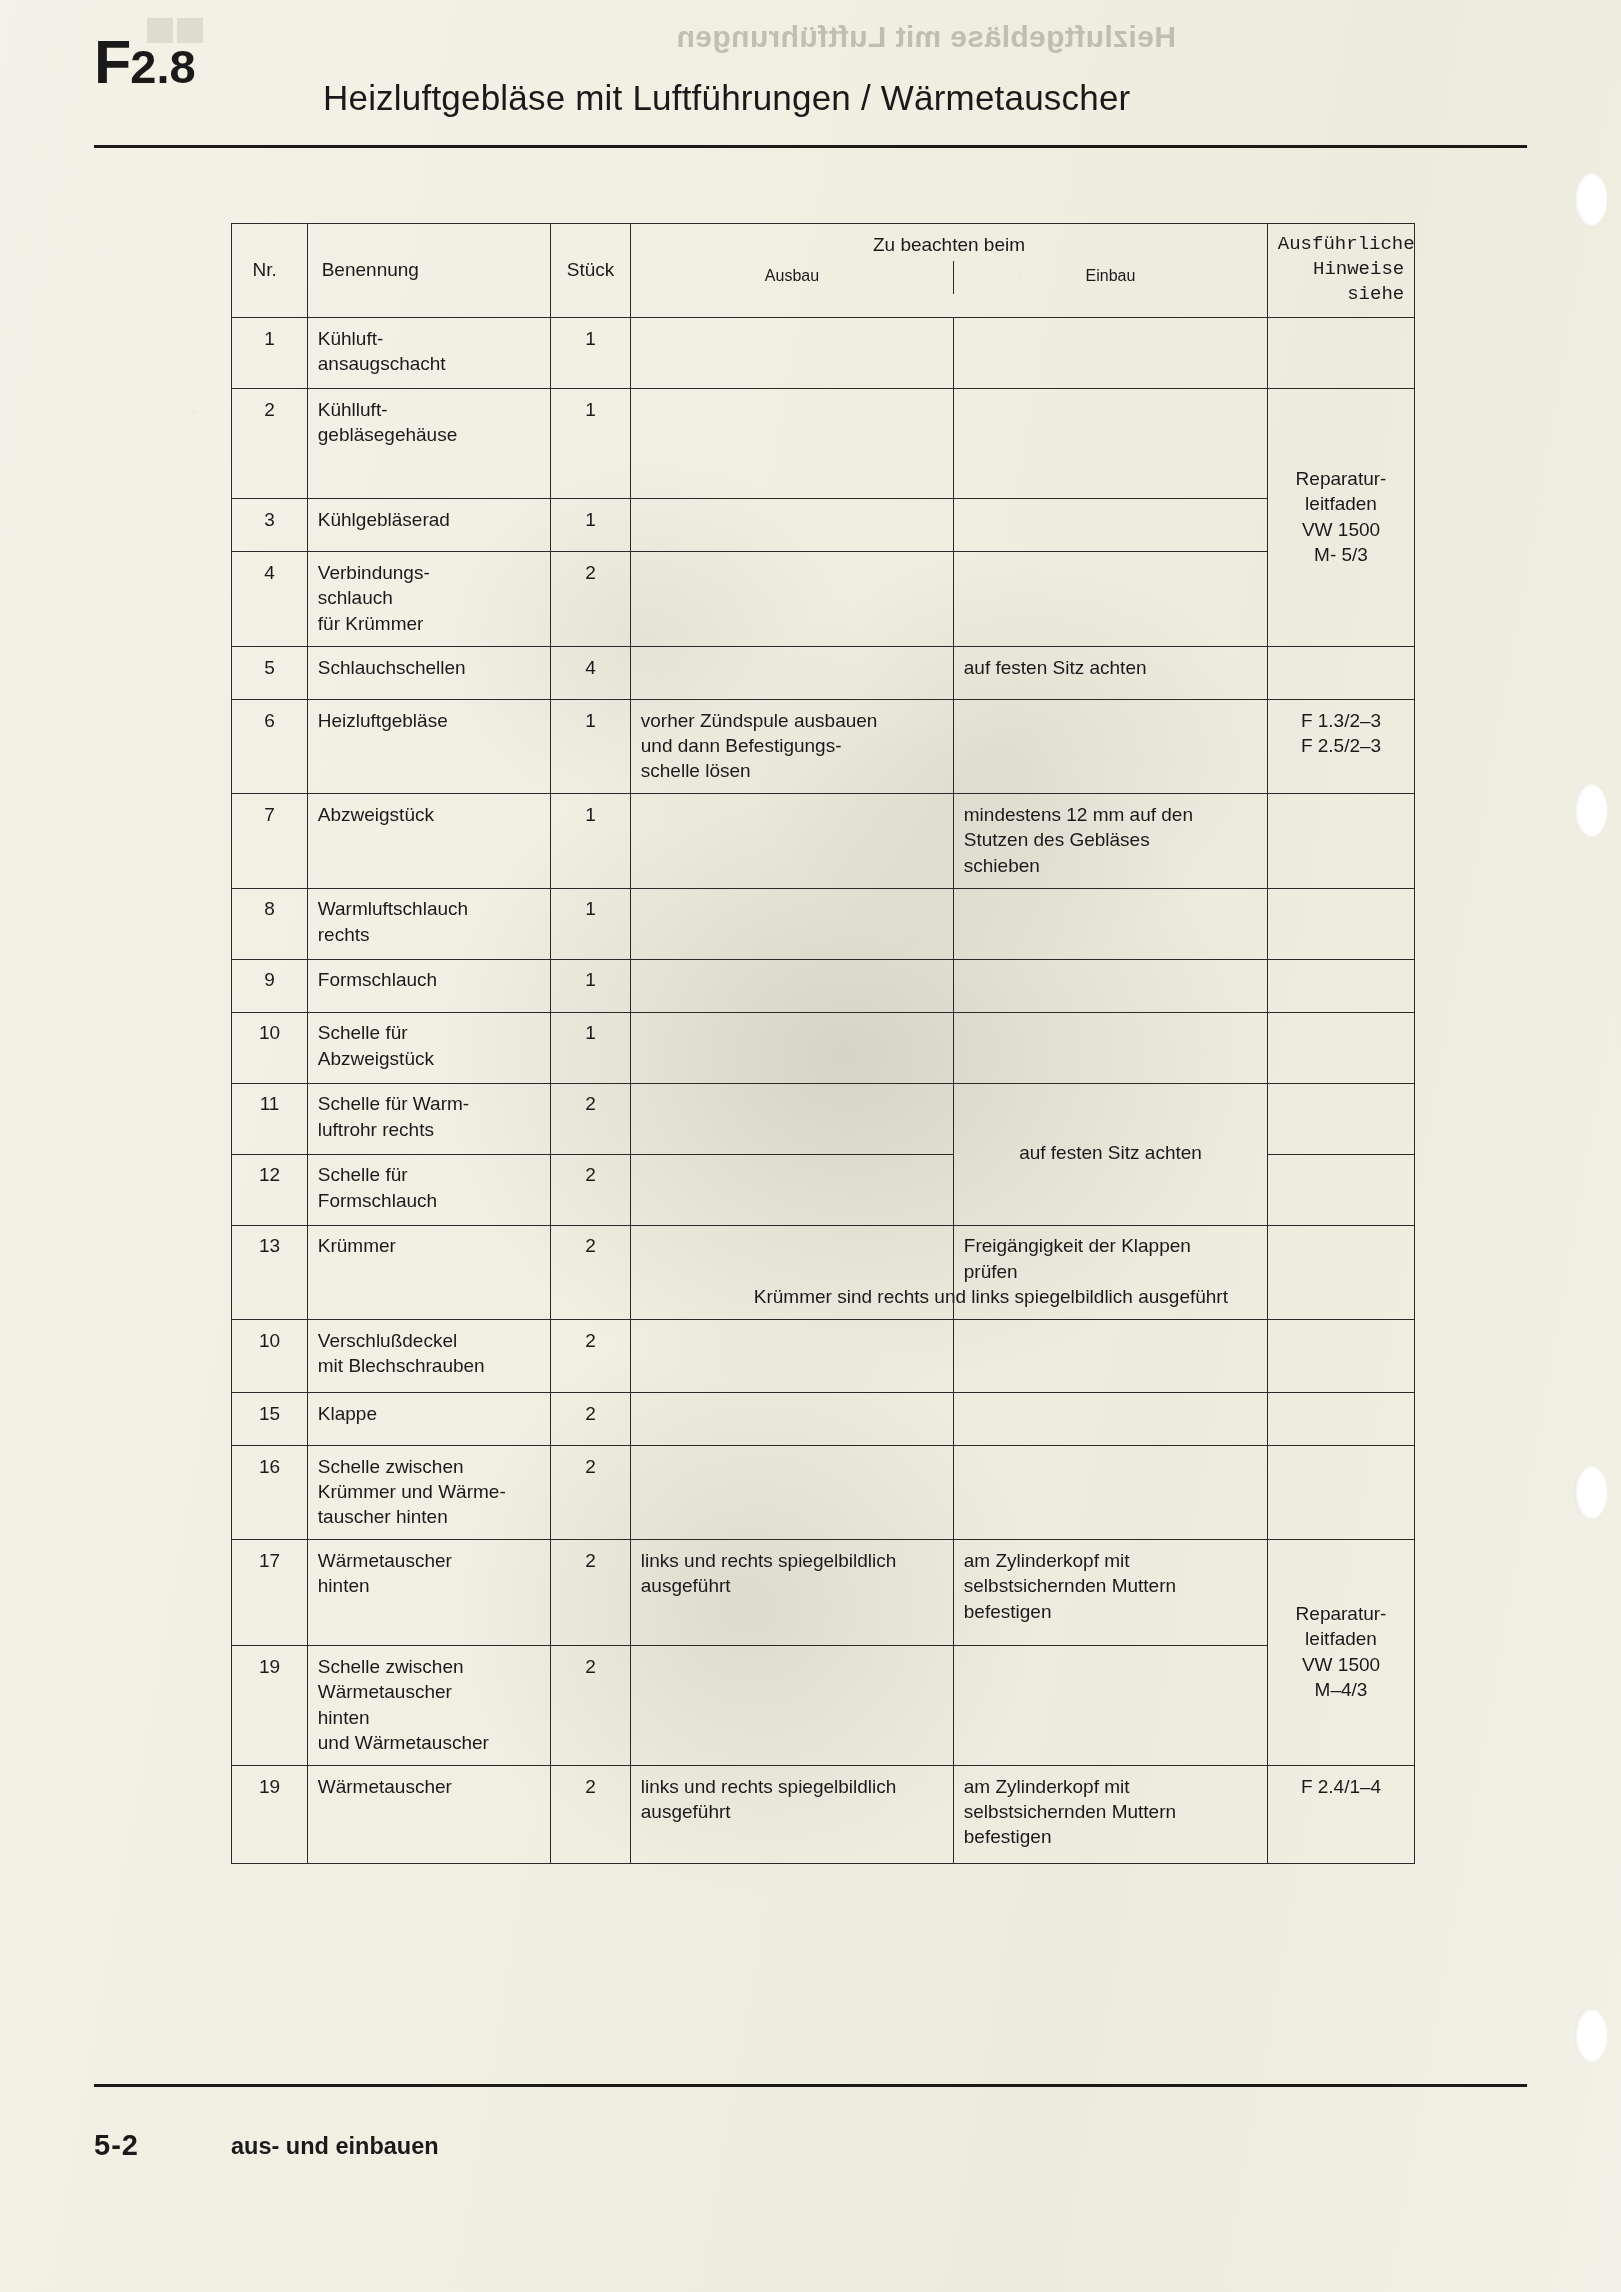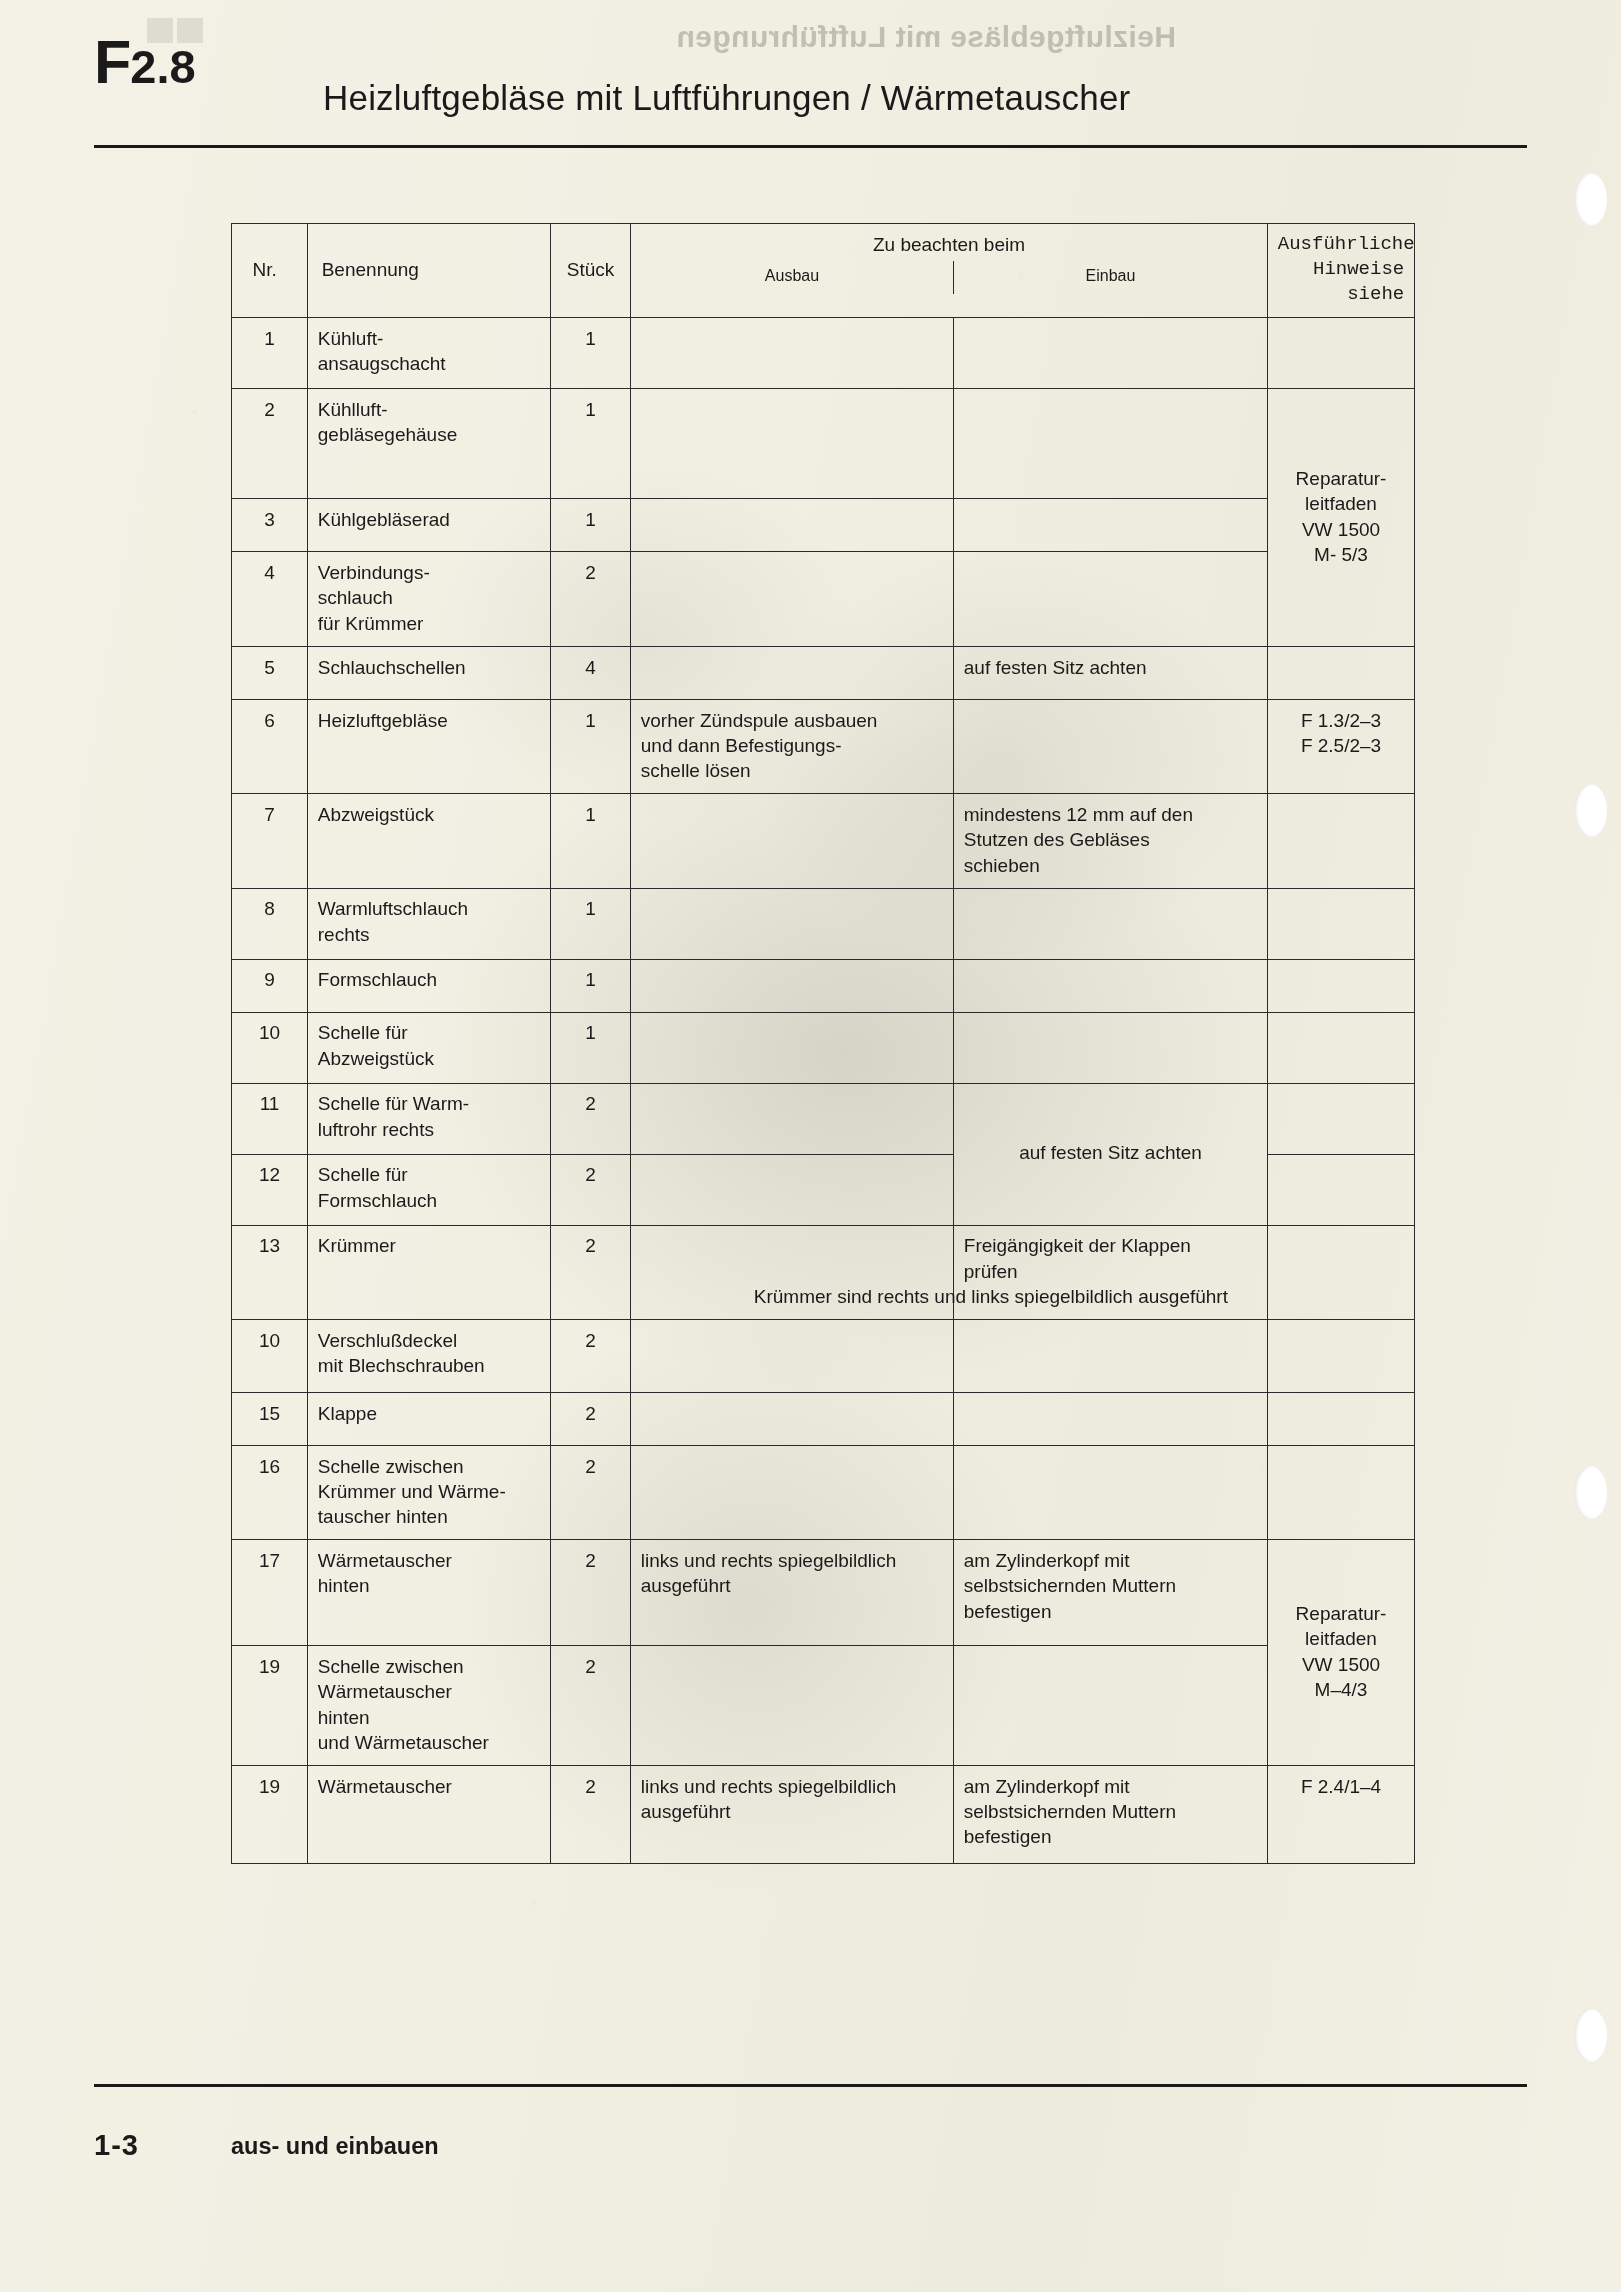--- a/index.html
+++ b/index.html
@@ -412,16 +412,16 @@
             <td class="cell-center">2</td>
             <td class="">links und rechts spiegelbildlich ausgeführt</td>
             <td class="">am Zylinderkopf mit<br>selbstsichernden Muttern<br>befestigen</td>
             <td class="hin-block cell-center">F 2.4/1–4</td>
           </tr>
         </tbody>
     </table>
   </div>
 
   <div class="footer-rule"></div>
-  <div class="footer-left">1-3</div>
+  <div class="footer-left">5-2</div>
   <div class="footer-text">aus- und einbauen</div>
 </div>
 
 
 </body></html>

